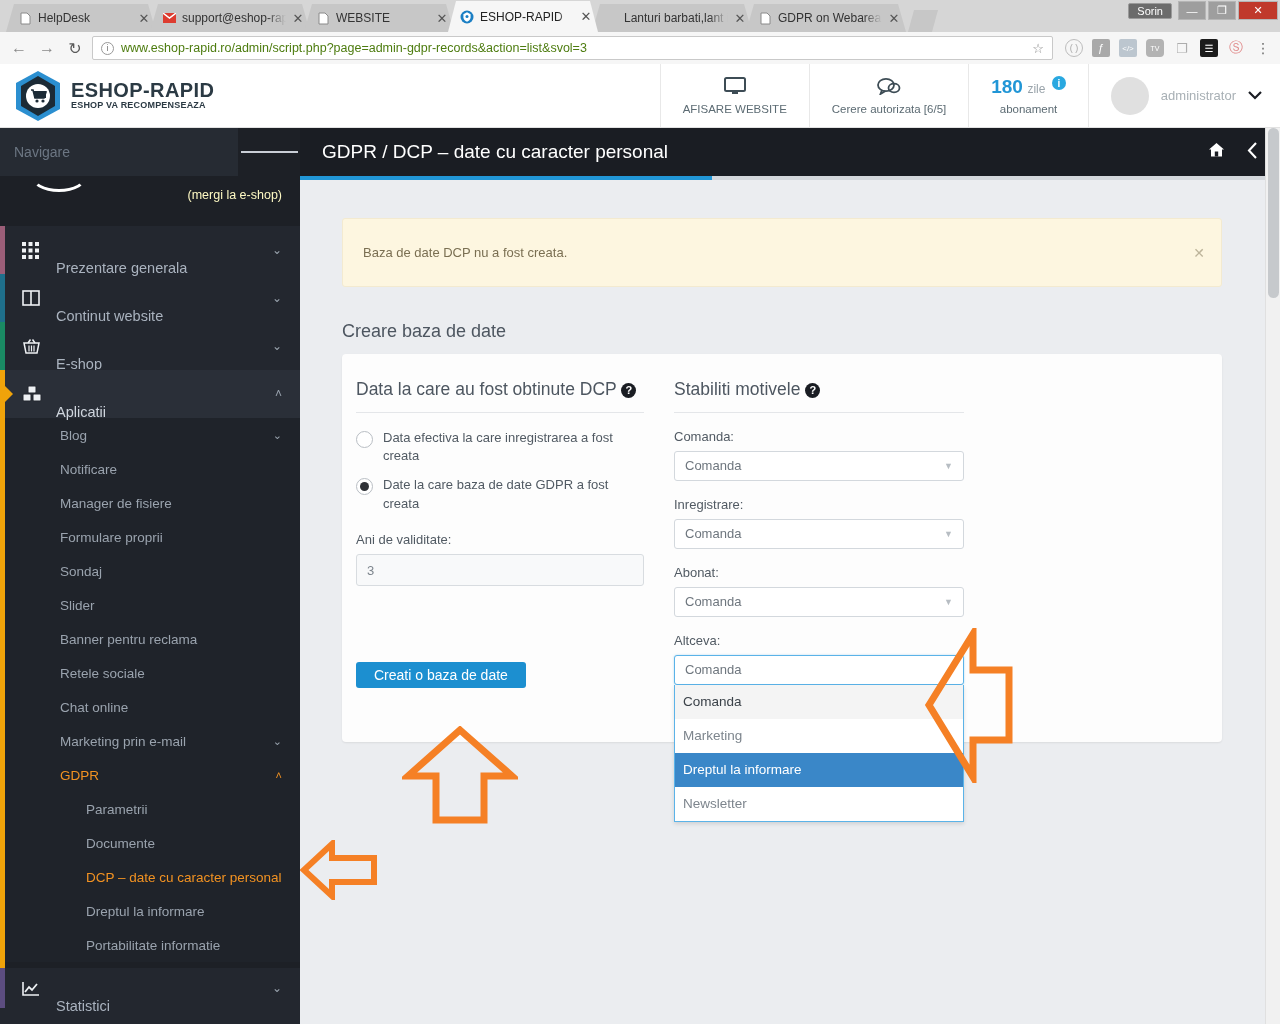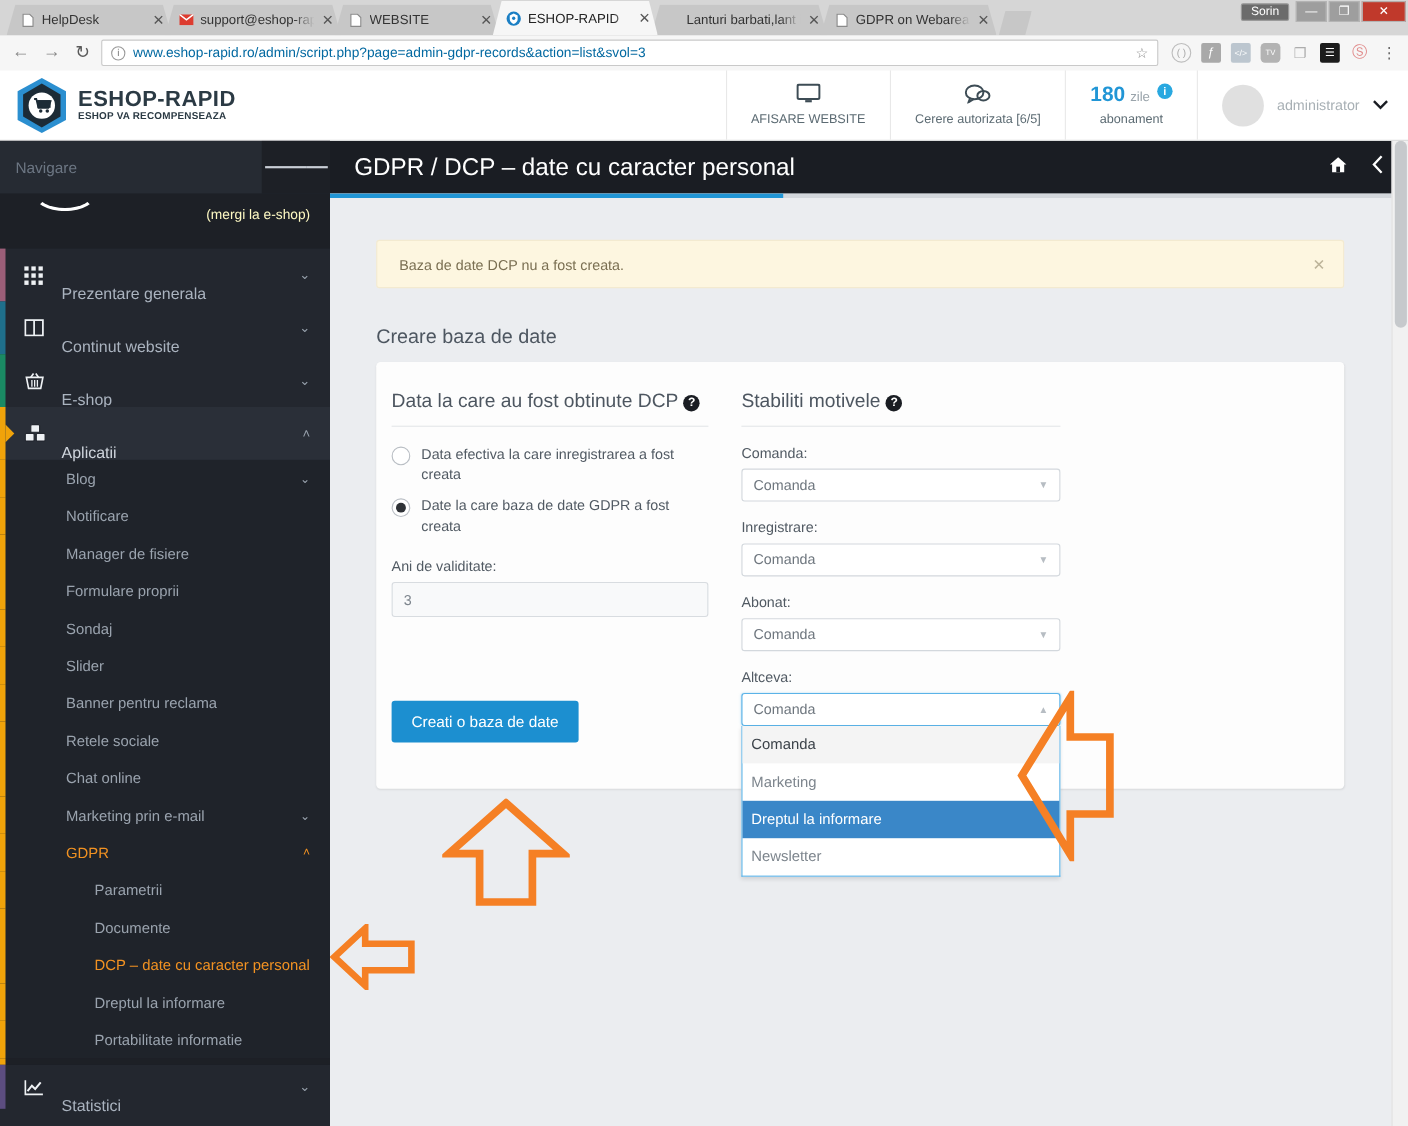--- a/index.html
+++ b/index.html
@@ -56,21 +56,21 @@
 
   .urlbar-row { height: 32px; background: #f6f6f6; display: flex; align-items: center; padding: 0 8px; gap: 6px; }
   .nav-ico { width: 22px; height: 22px; display: flex; align-items: center; justify-content: center; color: #8a8a8a; font-size: 16px; }
   .nav-ico.enabled { color: #5a5a5a; }
   .urlbox {
     flex: 1 1 auto; height: 24px; background: #fff; border: 1px solid #c9c9c9;
     border-radius: 2px; display: flex; align-items: center; padding: 0 8px; gap: 7px;
   }
   .url-info { width: 13px; height: 13px; border: 1px solid #999; border-radius: 50%;
     font-size: 9px; color: #777; display: flex; align-items: center; justify-content: center; flex: 0 0 13px; }
-  .url-text { font-size: 12.5px; color: #0369a1; white-space: nowrap; overflow: hidden; }
+  .url-text { font-size: 12.5px; color: #4d7c0f; white-space: nowrap; overflow: hidden; }
   .url-star { margin-left: auto; color: #8a8a8a; font-size: 13px; }
   .ext-row { display: flex; align-items: center; gap: 9px; padding-left: 6px; }
   .ext-ico { width: 18px; height: 18px; display: flex; align-items: center; justify-content: center;
     font-size: 10px; color: #fff; border-radius: 2px; }
 
   
   .app-header {
     height: 64px; background: #ffffff; display: flex; align-items: stretch;
     border-bottom: 1px solid #e2e2e2; position: relative;
   }
@@ -146,28 +146,28 @@
     font-size: 13.5px; color: #9aa3ae; cursor: pointer; position: relative;
   }
   .sub2-item .accent-strip { position: absolute; left: 0; top: 0; width: 5px; height: 100%; background: #f0a30a; }
   .sub2-item.active { color: #f29222; }
   .nav-divider-gap { height: 6px; background: #1d2026; position: relative; }
   .nav-divider-gap .accent-strip { position: absolute; left: 0; top: 0; width: 5px; height: 100%; background: #f0a30a; }
 
   
   .main { flex: 1 1 auto; background: #ebedf0; position: relative; overflow: hidden; }
   .page-title-bar { height: 48px; background: #1a1d23; display: flex; align-items: center; padding: 0 22px; }
-  .page-title { font-size: 22px; color: #ffffff; flex: 1 1 auto; }
+  .page-title { font-size: 19px; color: #ffffff; flex: 1 1 auto; }
   .title-ico { color: #ffffff; font-size: 16px; margin-left: 22px; }
   .progress-line { height: 4px; background: #d3d7dc; position: relative; }
   .progress-line .fill { height: 100%; width: 42%; background: #2196d6; }
 
   .alert-box {
     margin: 38px 58px 0 42px; background: #fdf6e0; border: 1px solid #f3ead0;
-    border-radius: 3px; height: 44px; display: flex; align-items: center;
+    border-radius: 3px; height: 69px; display: flex; align-items: center;
     padding: 0 20px; position: relative;
   }
   .alert-text { font-size: 13px; color: #7a6f52; }
   .alert-close { position: absolute; right: 16px; top: 50%; transform: translateY(-50%);
     font-size: 14px; color: #bdb49a; }
 
   .section-title { margin: 34px 0 12px 42px; font-size: 18px; color: #4d5660; font-weight: normal; }
 
   .card {
     margin: 0 58px 0 42px; background: #fdfdfd; border-radius: 4px;
@@ -196,21 +196,21 @@
   }
   .radio-label { font-size: 13px; color: #515a63; line-height: 1.45; }
   .field-label { font-size: 13px; color: #515a63; margin: 18px 0 7px 0; }
   .field-label.tight { margin-top: 16px; }
   .text-input {
     width: 100%; height: 32px; border: 1px solid #d8dce0; border-radius: 3px;
     background: #f8f9fa; padding: 0 10px; font-size: 13px; color: #7d858d;
     font-family: "Liberation Sans", sans-serif;
   }
   .btn-primary {
-    margin-top: 76px; height: 38px; background: #1c8fd0; color: #fff; border: none;
+    margin-top: 76px; height: 26px; background: #1c8fd0; color: #fff; border: none;
     border-radius: 3px; padding: 0 18px; font-size: 14px; cursor: pointer;
     font-family: "Liberation Sans", sans-serif;
   }
   .select-box {
     width: 100%; height: 30px; border: 1px solid #d3d8dd; border-radius: 3px;
     background: #fff; display: flex; align-items: center; padding: 0 10px;
     font-size: 13px; color: #6e767e; position: relative; cursor: pointer;
   }
   .select-box .arrow { margin-left: auto; color: #b7bdc3; font-size: 9px; }
   .select-box.open { border-color: #5bb3e8; box-shadow: 0 0 2px rgba(91,179,232,.5); }

